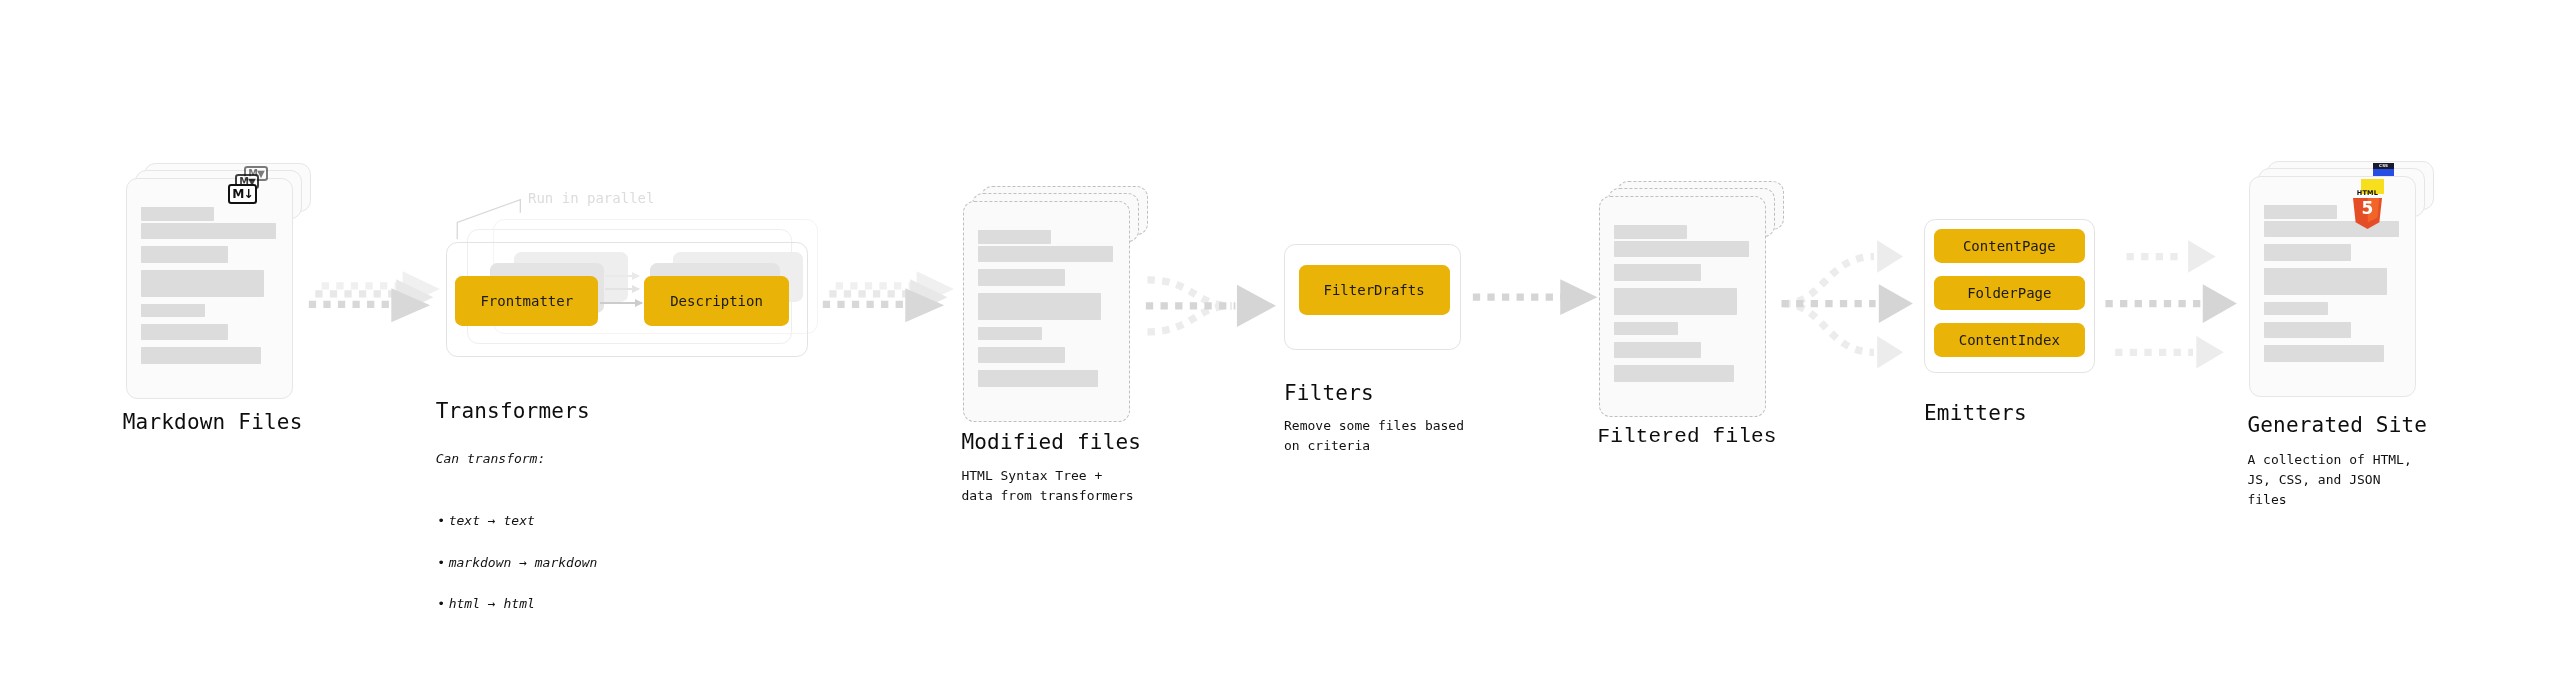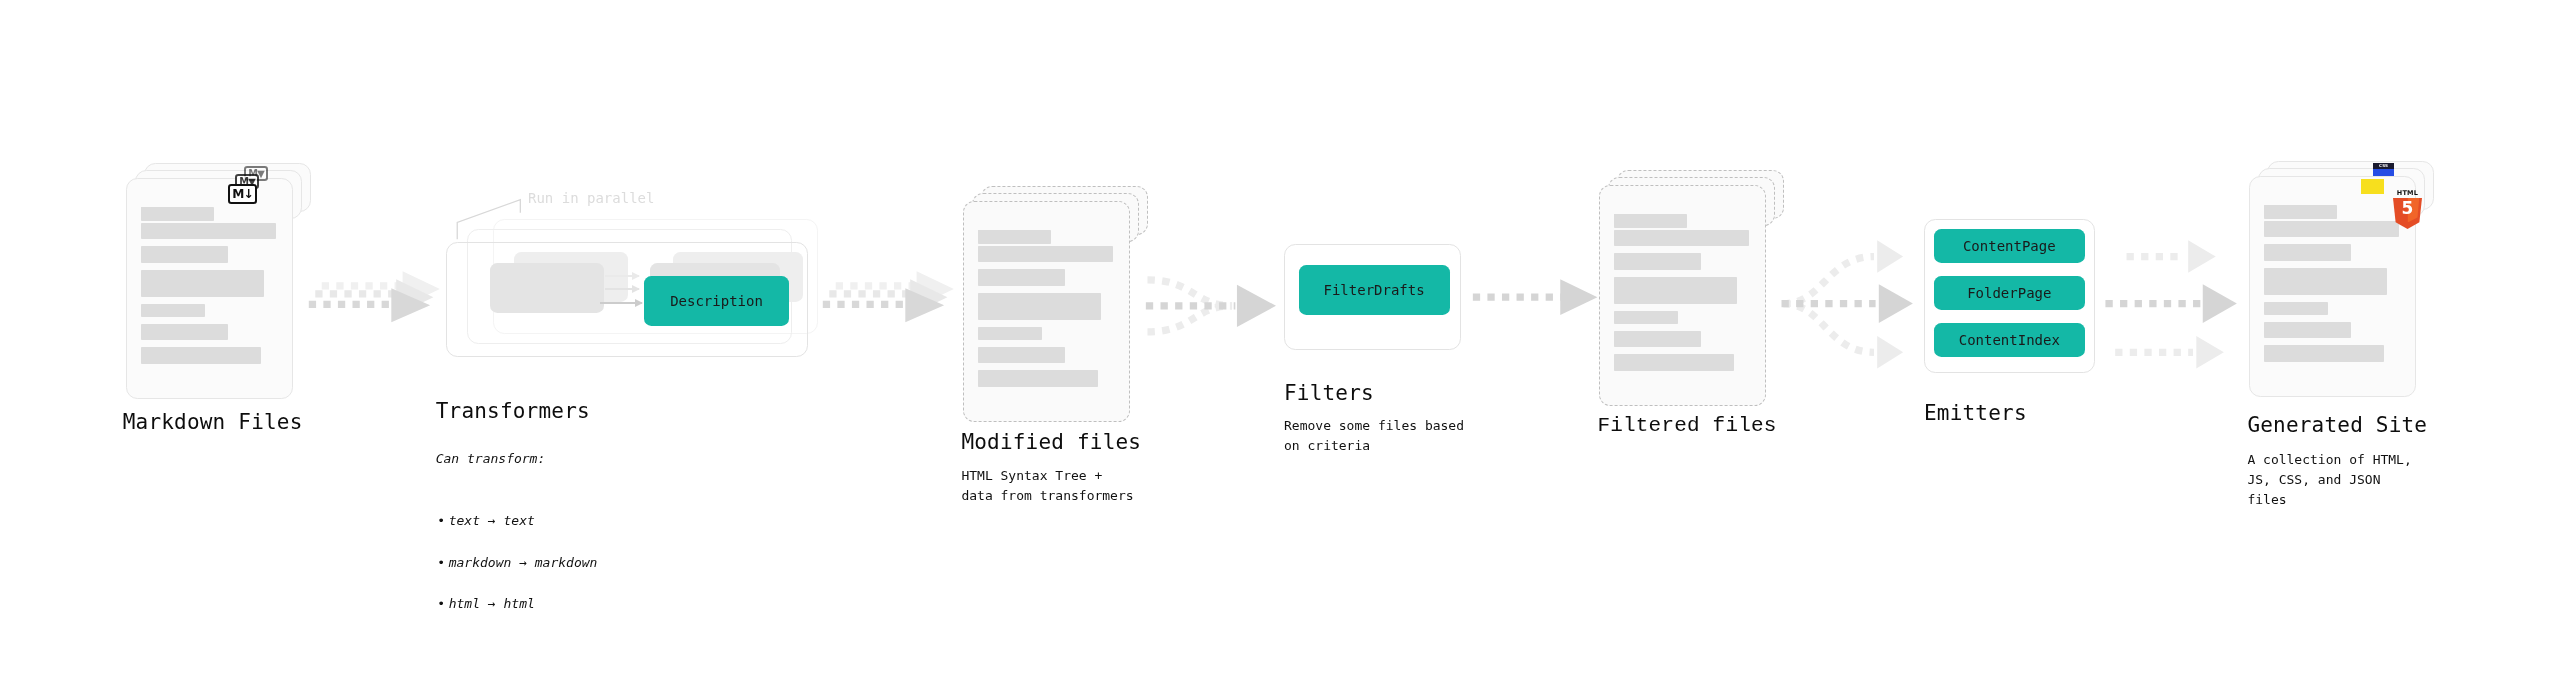--- a/index.html
+++ b/index.html
@@ -103,21 +103,21 @@
   
   .ctn {
     position: absolute;
     box-sizing: border-box;
     border: 1.3px solid #e3e3e3;
     border-radius: 11.4px;
     background: #ffffff;
   }
   .pill {
     box-sizing: border-box;
-    background: #14b8a6;
+    background: #eab308;
     border-radius: 7.3px;
     color: #1a1a1a;
     font-size: 14px;
     display: flex;
     align-items: center;
     justify-content: center;
     white-space: nowrap;
   }
 
   
@@ -237,20 +237,21 @@
     </div>
     <div class="tarrow" style="left:166px; top:105px; width:34px;">
       <div class="shaft" style="background:#e3e3e3;"></div>
       <div class="head" style="border-left:8.1px solid #e3e3e3;"></div>
     </div>
     <div class="tarrow" style="left:161px; top:119px; width:42px;">
       <div class="shaft" style="background:#cccccc;"></div>
       <div class="head" style="border-left:8.1px solid #cccccc;"></div>
     </div>
 
+    <div class="pill" style="position:absolute; left:16.3px; top:93px; width:143px; height:50px;">Frontmatter</div>
     <div class="pill" style="position:absolute; left:205px; top:93px; width:145px; height:50px;">Description</div>
 
     <div class="title" style="left:-3.3px; top:207px;margin-top:9px;">Transformers</div>
 
     <div class="caption listwrap" style="left:-3.3px; top:245px;font-style:italic;">
       <div>Can transform:</div>
       <ul>
         <li>text → text</li>
         <li>markdown → markdown</li>
         <li>html → html</li>
@@ -312,21 +313,21 @@
 on criteria</div>
   </div>
 
   <div class="conn" style="left:1471px; top:268px;">
     <svg width="138" height="89" viewBox="0 0 170 110">
       <line x1="2" y1="36" x2="112" y2="36" stroke="#d5d5d5" stroke-width="9" stroke-dasharray="9 9"></line>
       <polygon points="110,14 156,36 110,58" fill="#d5d5d5"></polygon>
     </svg>
   </div>
 
-  <div class="node" style="left:1599px; top:170px;font-family:Liberation Mono, monospace;">
+  <div class="node" style="left:1599px; top:181px;font-family:Liberation Mono, monospace;">
     <div class="filestack">
       <div class="filecard dashed back2"></div>
       <div class="filecard dashed back1"></div>
       <div class="filecard dashed front">
         <div class="lines">
           <div class="ln title"></div>
           <div class="ln sub"></div>
           <div class="ln b1"></div>
           <div class="ln b2"></div>
           <div class="ln b3"></div>
@@ -390,21 +391,21 @@
           <div class="ln b6"></div>
         </div>
       </div>
 
       <div class="css-badge" style="left:124px; top:8.1px; z-index:4;">
         <div class="cssw">CSS</div>
       </div>
 
       <div class="js-badge" style="left:112px; top:18px; z-index:5;"></div>
 
-      <div class="h5" style="left:104px; top:29px; z-index:6;margin-left:40px;">
+      <div class="h5" style="left:104px; top:29px; z-index:6;">
         <div class="h5cap">HTML</div>
         <div class="shield"></div>
         <div class="five">5</div>
       </div>
     </div>
 
     <div class="title" style="left:-1.6px; top:252px;">Generated Site</div>
     <div class="caption" style="left:-1.6px; top:289px;">A collection of HTML,
 JS, CSS, and JSON files</div>
   </div>

